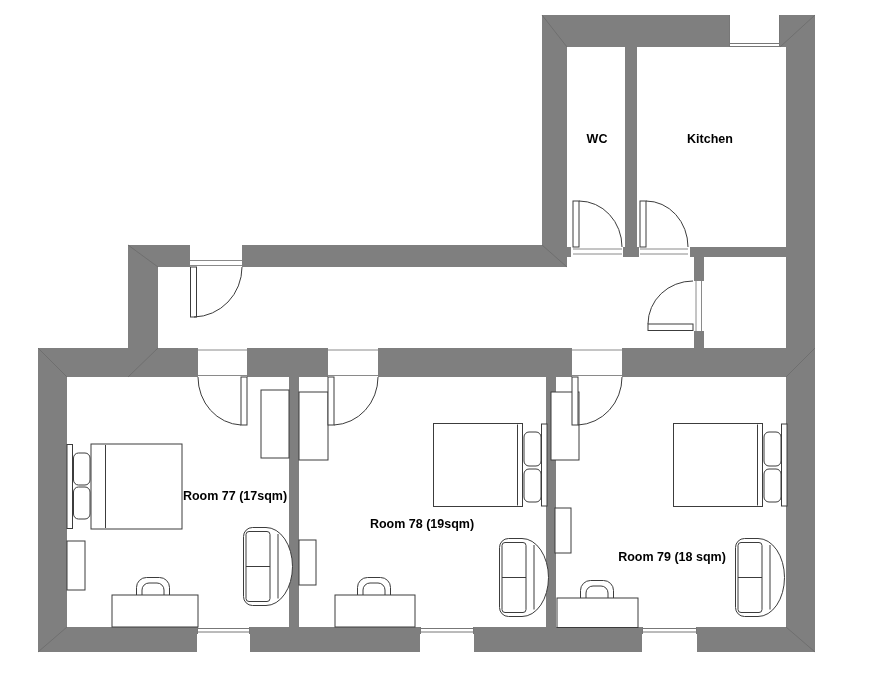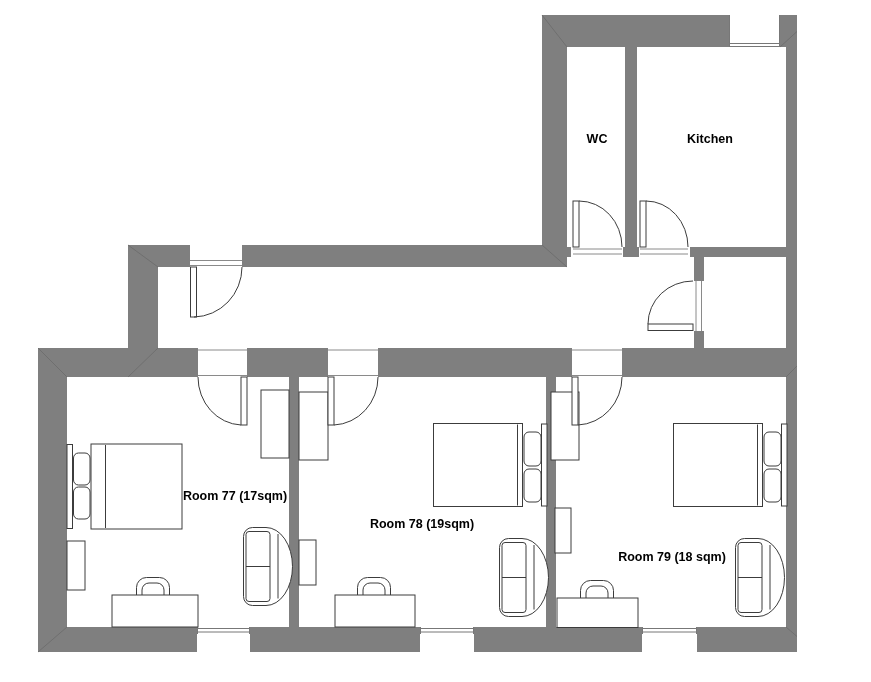--- a/index.html
+++ b/index.html
@@ -1,16 +1,16 @@
 <!DOCTYPE html>
 <html style="--wall: #7f7f7f; --line: #3c3c3c; --fill: #ffffff; --frame: #8a8a8a; --text: #000000;"><head>
 <meta charset="utf-8">
 <style>
   html,body{margin:0;padding:0;background:var(--fill,#fff);}
-  .stage{position:relative;width:797px;height:682px;background:var(--fill,#fff);overflow:hidden;
+  .stage{position:relative;width:871px;height:682px;background:var(--fill,#fff);overflow:hidden;
          font-family:"Liberation Sans",sans-serif;}
   .wall{fill:var(--wall,#7f7f7f);stroke:none;}
   .miter{stroke:#6d6d6d;stroke-width:0.9;fill:none;}
   .ln{stroke:var(--line,#3c3c3c);stroke-width:1;fill:none;}
   .furn{stroke:var(--line,#3c3c3c);stroke-width:1;fill:var(--fill,#fff);}
   .frame{stroke:var(--frame,#8a8a8a);stroke-width:1;fill:none;}
   .win{stroke:#777;stroke-width:1;fill:none;}
   .lbl{font-family:"Liberation Sans",sans-serif;font-weight:bold;font-size:12.5px;fill:var(--text,#000);
        text-anchor:middle;}
 </style>

